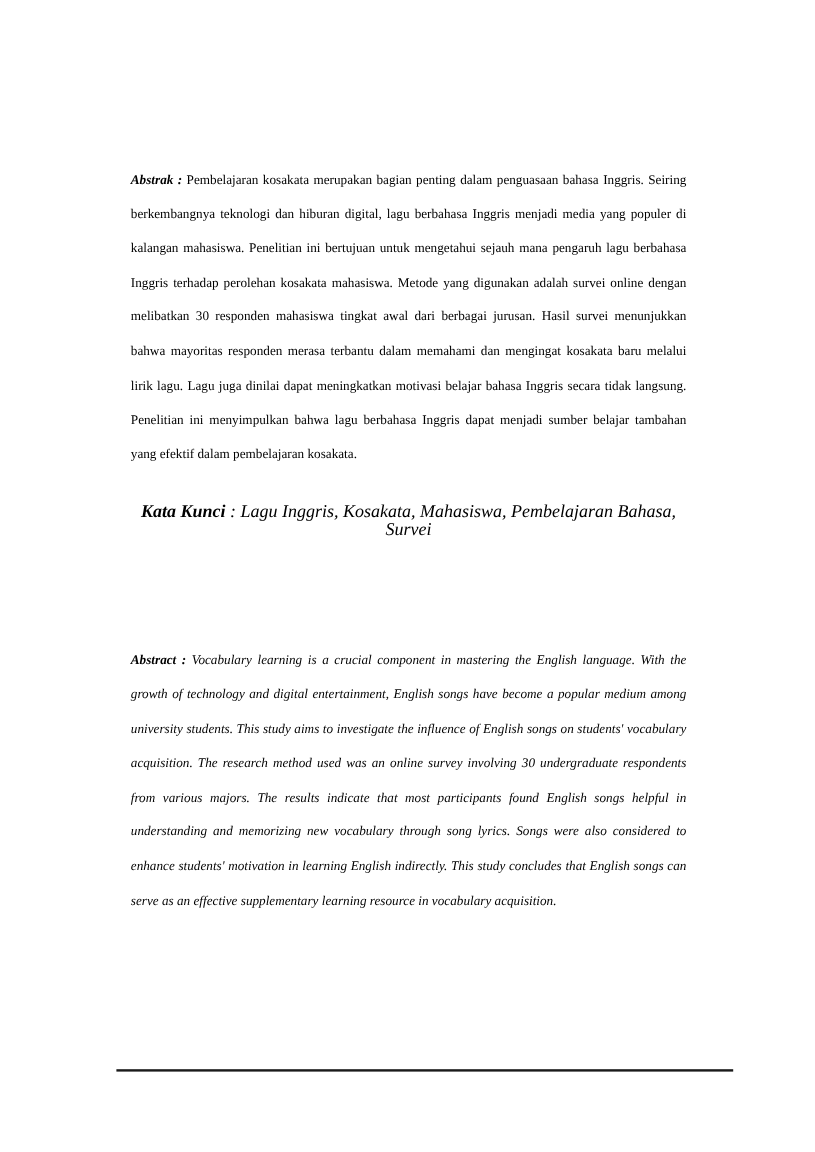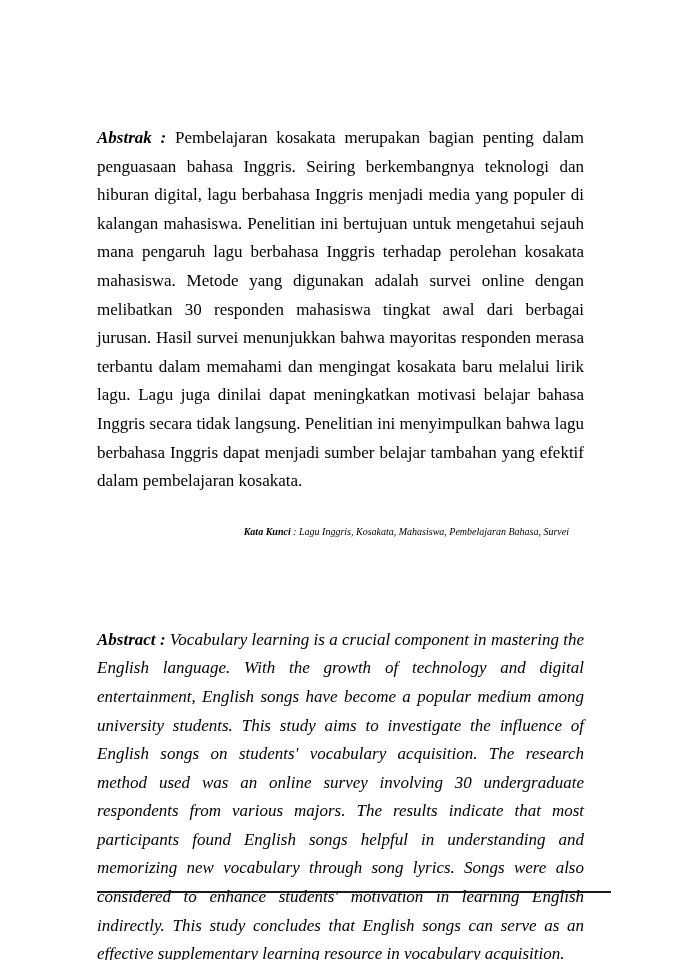--- a/index.html
+++ b/index.html
@@ -45,40 +45,40 @@
   .column {
     position: absolute;
     left: 97px;
     top: 124px;
     width: 487px;
   }
 
   .abstract-para {
     text-align: justify;
     text-justify: inter-word;
-    font-size: 17px;
+    font-size: 11px;
     line-height: 28.6px;
-    margin: 0;
+    margin: 12px;
     hyphens: none;
   }
   .abstract-para.english {
     font-style: italic;
   }
 
   .label {
     font-weight: bold;
     font-style: italic;
   }
 
   .keywords-line {
-    font-size: 10px;
+    font-size: 15px;
     font-style: italic;
     line-height: 15px;
-    margin: 15px;
-    text-align: right;
+    margin: 2px;
+    text-align: center;
   }
   .keywords-line .label {
     font-weight: bold;
     font-style: italic;
   }
   .gap-section      { height: 72px; }
   .gap-abstract-kw  { height: 13px; }
 
   
   .footer-rule {

